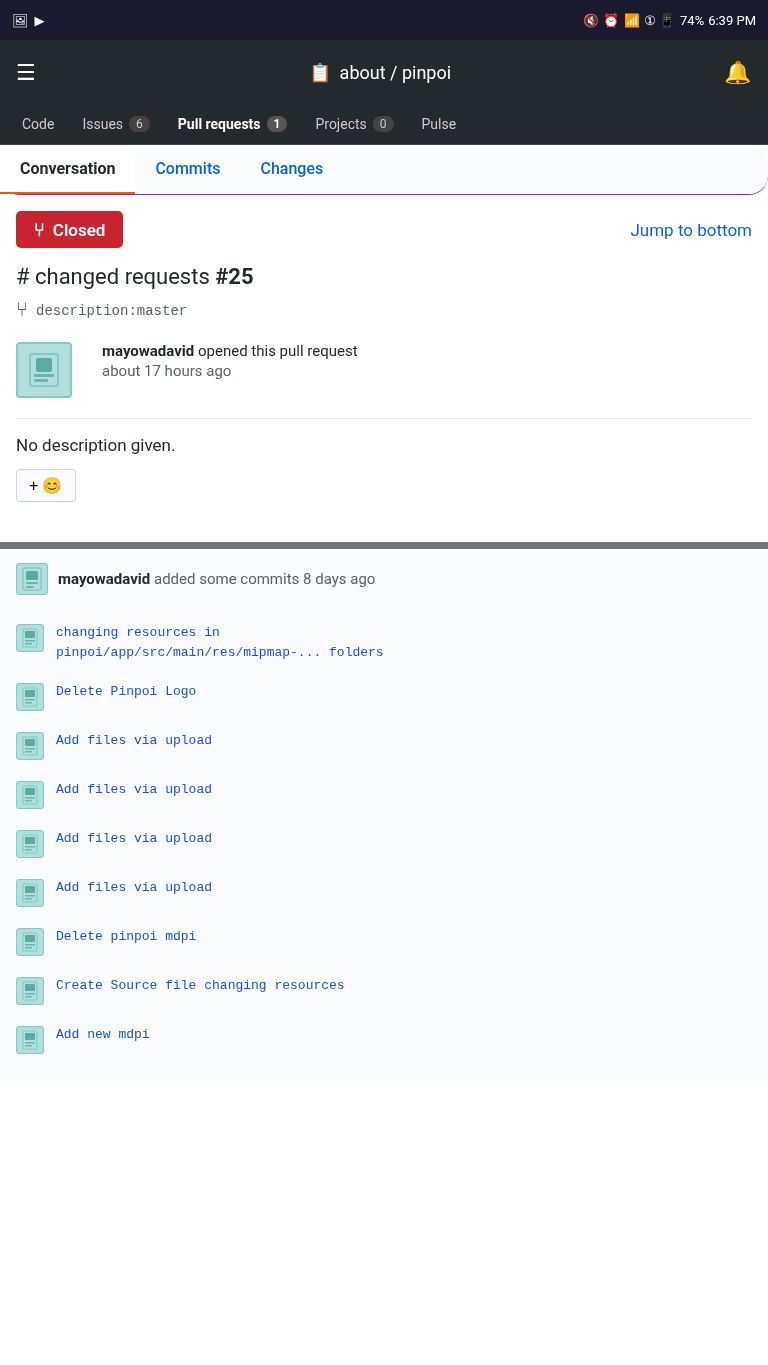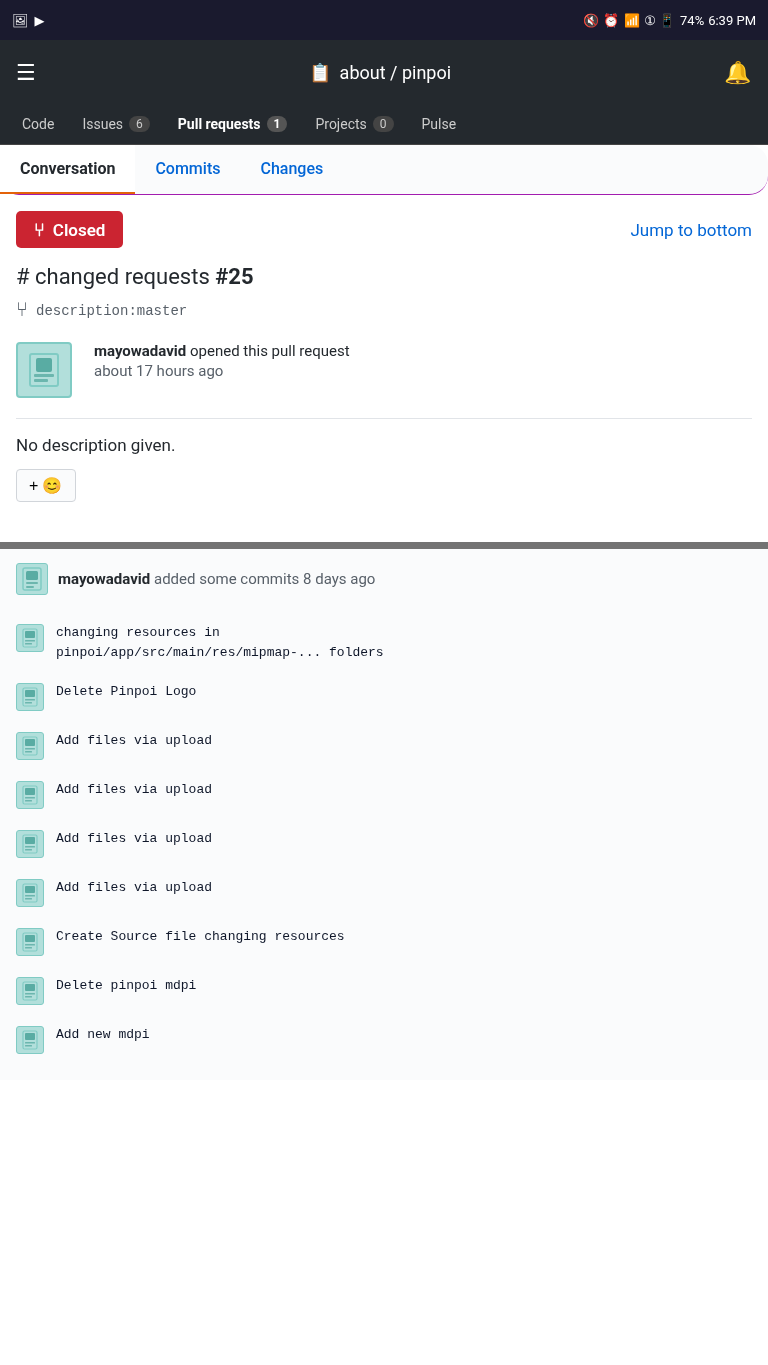--- a/index.html
+++ b/index.html
@@ -141,21 +141,21 @@
       margin-bottom: 20px;
       font-family: 'Courier New', monospace;
       font-size: 14px;
       color: #586069;
     }
 
     
     .author-row {
       display: flex;
       align-items: flex-start;
-      gap: 22px;
+      gap: 30px;
       margin-bottom: 20px;
     }
     .avatar {
       width: 56px;
       height: 56px;
       background: #b2dfdb;
       border: 2px solid #80cbc4;
       border-radius: 4px;
       display: flex;
       align-items: center;
@@ -243,21 +243,21 @@
       align-items: center;
       justify-content: center;
       font-size: 12px;
       color: #00796b;
       flex-shrink: 0;
       margin-top: 1px;
     }
     .commit-msg {
       font-family: 'Courier New', monospace;
       font-size: 13px;
-      color: #0f172a;
+      color: #1d4ed8;
       line-height: 1.5;
     }
   </style>
 </head>
 <body>
 
 <div class="status-bar">
   <div class="status-left">
     <span>🖼</span>
     <span>▶</span>
@@ -466,41 +466,41 @@
 
     <div class="commit-item">
       <div class="commit-icon">
         <svg width="16" height="20" viewBox="0 0 16 20" fill="none">
             <rect x="1" y="1" width="14" height="18" rx="1.5" fill="#b2dfdb" stroke="#80cbc4" stroke-width="1.2"></rect>
             <rect x="3" y="3" width="10" height="7" rx="1" fill="#00796b" opacity="0.5"></rect>
             <rect x="3" y="12" width="10" height="1.5" rx="0.5" fill="#00796b" opacity="0.4"></rect>
             <rect x="3" y="15" width="7" height="1.5" rx="0.5" fill="#00796b" opacity="0.4"></rect>
           </svg>
       </div>
+      <div class="commit-msg">Delete pinpoi mdpi</div>
+    </div>
+
+    <div class="commit-item">
+      <div class="commit-icon">
+        <svg width="16" height="20" viewBox="0 0 16 20" fill="none">
+            <rect x="1" y="1" width="14" height="18" rx="1.5" fill="#b2dfdb" stroke="#80cbc4" stroke-width="1.2"></rect>
+            <rect x="3" y="3" width="10" height="7" rx="1" fill="#00796b" opacity="0.5"></rect>
+            <rect x="3" y="12" width="10" height="1.5" rx="0.5" fill="#00796b" opacity="0.4"></rect>
+            <rect x="3" y="15" width="7" height="1.5" rx="0.5" fill="#00796b" opacity="0.4"></rect>
+          </svg>
+      </div>
       <div class="commit-msg">Create Source file changing resources</div>
     </div>
 
     <div class="commit-item">
       <div class="commit-icon">
         <svg width="16" height="20" viewBox="0 0 16 20" fill="none">
             <rect x="1" y="1" width="14" height="18" rx="1.5" fill="#b2dfdb" stroke="#80cbc4" stroke-width="1.2"></rect>
             <rect x="3" y="3" width="10" height="7" rx="1" fill="#00796b" opacity="0.5"></rect>
             <rect x="3" y="12" width="10" height="1.5" rx="0.5" fill="#00796b" opacity="0.4"></rect>
             <rect x="3" y="15" width="7" height="1.5" rx="0.5" fill="#00796b" opacity="0.4"></rect>
           </svg>
       </div>
-      <div class="commit-msg">Delete pinpoi mdpi</div>
-    </div>
-
-    <div class="commit-item">
-      <div class="commit-icon">
-        <svg width="16" height="20" viewBox="0 0 16 20" fill="none">
-            <rect x="1" y="1" width="14" height="18" rx="1.5" fill="#b2dfdb" stroke="#80cbc4" stroke-width="1.2"></rect>
-            <rect x="3" y="3" width="10" height="7" rx="1" fill="#00796b" opacity="0.5"></rect>
-            <rect x="3" y="12" width="10" height="1.5" rx="0.5" fill="#00796b" opacity="0.4"></rect>
-            <rect x="3" y="15" width="7" height="1.5" rx="0.5" fill="#00796b" opacity="0.4"></rect>
-          </svg>
-      </div>
       <div class="commit-msg">Add new mdpi</div>
     </div>
 
   </div>
 </div>
 
 </body></html>

